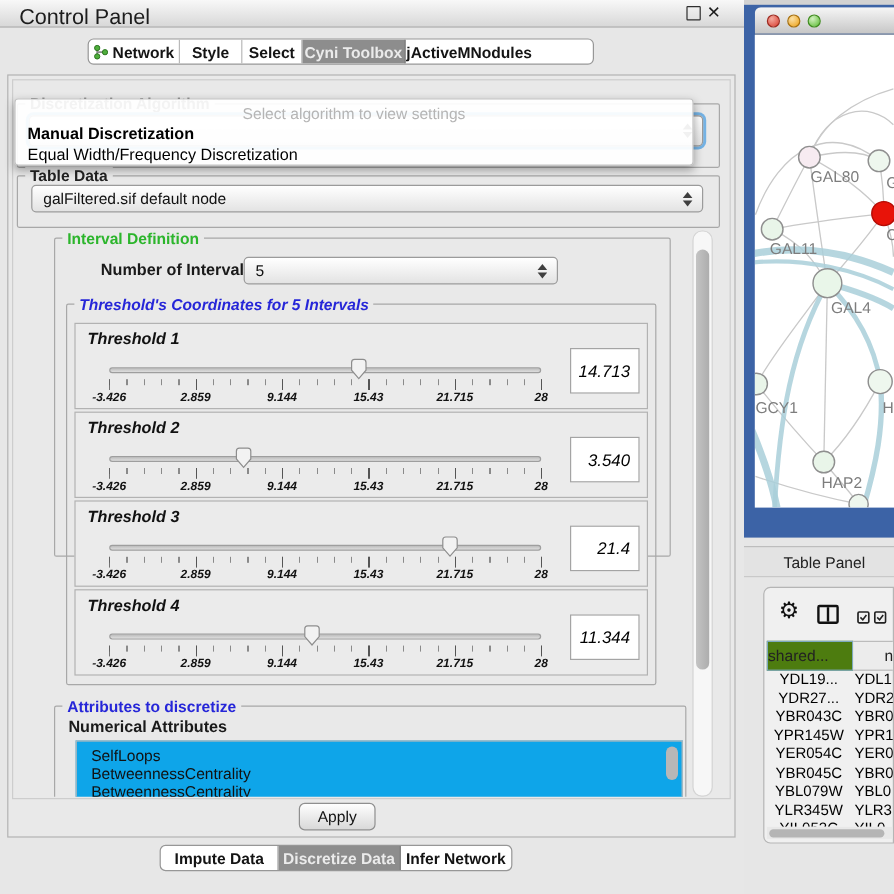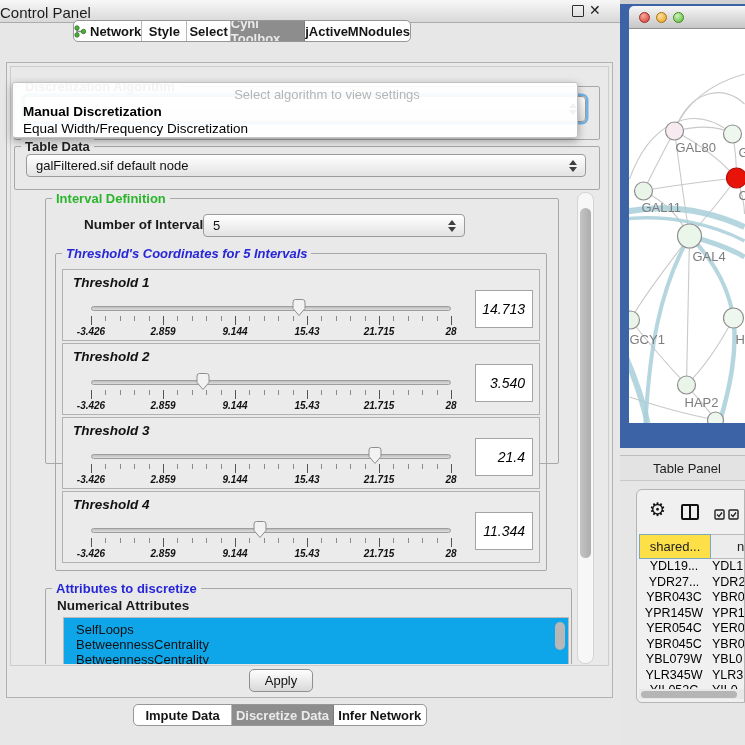--- a/index.html
+++ b/index.html
@@ -3,21 +3,21 @@
 <meta charset="utf-8">
 <style>
   html,body{margin:0;padding:0;}
   body{font-family:"Liberation Sans","DejaVu Sans",sans-serif;}
   #app{position:relative;width:745px;height:745px;background:#e7e7e7;overflow:hidden;
        font-size:13px;color:#1a1a1a;}
   .abs{position:absolute;}
   
   .titlebar{left:0;top:0;width:620px;height:22px;
     background:linear-gradient(#f8f8f8,#d8d8d8);border-bottom:1px solid #ababab;}
-  .titlebar .title{position:absolute;left:0;top:4px;font-size:15px;color:#1c1c1c;}
+  .titlebar .title{position:absolute;left:16px;top:4px;font-size:18px;color:#1c1c1c;}
   .float-icon{position:absolute;left:572px;top:5px;width:10px;height:10px;
     border:1.7px solid #2e2e2e;border-radius:1px;}
   .close-icon{position:absolute;left:589px;top:2px;font-size:14px;font-weight:bold;color:#1b1b1b;}
   
   .seg-group{display:flex;background:#fff;border:1px solid #979797;border-radius:5px;
     overflow:hidden;height:22px;box-sizing:border-box;}
   .seg{display:flex;align-items:center;justify-content:center;gap:4px;font-size:13px;
     font-weight:600;color:#141414;border-right:1px solid #b9b9b9;box-sizing:border-box;height:100%;}
   .seg:last-child{border-right:none;}
   .seg.selected{background:#8d8d8d;color:#ebebeb;border-right-color:#7d7d7d;}
@@ -38,21 +38,21 @@
     display:flex;flex-direction:column;gap:2px;}
   .spinner .up{width:0;height:0;border-left:4px solid transparent;border-right:4px solid transparent;
     border-bottom:5px solid #3f3f3f;}
   .spinner .dn{width:0;height:0;border-left:4px solid transparent;border-right:4px solid transparent;
     border-top:5px solid #3f3f3f;}
   
   .popup{left:12px;top:82px;width:566px;height:56px;background:rgba(255,255,255,0.93);
     border:1px solid #c2c2c2;border-radius:3px;box-shadow:0 3px 8px rgba(0,0,0,0.35);
     z-index:40;box-sizing:border-box;}
   .popup .hint{position:absolute;left:0;top:4px;width:100%;text-align:center;
-    color:#b5b5b5;font-size:13px;padding-left:32px;}
+    color:#b5b5b5;font-size:13px;}
   .popup .opt1{position:absolute;left:10px;top:21px;font-weight:bold;color:#000;font-size:13.5px;}
   .popup .opt2{position:absolute;left:10px;top:38px;color:#000;font-size:13.5px;}
   
   .scrollpane{left:14px;top:190px;width:562px;height:474px;overflow:hidden;}
   .vscroll{left:577px;top:192px;width:17px;height:472px;background:#f7f7f7;
     border:1px solid #d4d4d4;box-sizing:border-box;border-radius:8px;}
   .vscroll .thumb{position:absolute;left:2px;top:15px;width:11px;height:350px;
     border-radius:6px;background:linear-gradient(to right,#c4c4c4,#adadad);}
   
   .tp{position:absolute;left:6px;width:478px;height:72px;background:#ebebeb;
@@ -95,22 +95,22 @@
     border-top:1px solid #bdbdbd;border-bottom:1px solid #c9c9c9;box-sizing:border-box;}
   .tp-title span{position:absolute;left:33px;top:5px;font-size:13px;color:#222;}
   .tp-box{left:636px;top:489px;width:109px;height:214px;background:#f0f0f0;
     border:1px solid #b5b5b5;border-radius:6px 0 0 6px;box-sizing:border-box;overflow:hidden;}
   .gear{position:absolute;left:12px;top:10px;font-size:19px;color:#111;line-height:19px;}
   .split-icon{position:absolute;left:44px;top:14px;width:18px;height:16px;
     border:2px solid #111;box-sizing:border-box;border-radius:2px;}
   .split-icon div{position:absolute;left:6px;top:0;width:2px;height:12px;background:#111;}
   .cb{position:absolute;top:19px;width:11px;height:11px;}
   .thead{position:absolute;left:2px;top:44px;height:25px;display:flex;}
-  .th1{width:72px;background:#fde047;border:1px solid #7ea9bd;box-sizing:border-box;
-    text-align:center;line-height:23px;font-size:13px;color:#222;}
+  .th1{width:72px;background:#4d7c0f;border:1px solid #7ea9bd;box-sizing:border-box;
+    line-height:23px;font-size:13px;color:#222;}
   .th2{width:40px;background:#ececec;border:1px solid #bbb;border-left:none;box-sizing:border-box;
     line-height:23px;font-size:13px;color:#222;padding-left:26px;}
   .trows{position:absolute;left:2px;top:69px;width:107px;height:130px;overflow:hidden;}
   .trow{display:flex;height:15.5px;font-size:12.5px;color:#000;}
   .tc1{width:72px;text-align:center;overflow:hidden;white-space:nowrap;}
   .tc2{width:35px;padding-left:3px;overflow:hidden;white-space:nowrap;}
   .hscroll{position:absolute;left:2px;top:199px;width:105px;height:10px;background:#e8e8e8;}
   .hscroll div{position:absolute;left:2px;top:1.5px;width:96px;height:7px;border-radius:4px;background:#b5b5b5;}
   svg text{font-family:"Liberation Sans","DejaVu Sans",sans-serif;}
 </style>
@@ -118,21 +118,21 @@
 <body>
 
 <div id="app">
 
   <div class="abs titlebar">
     <span class="title">Control Panel</span>
     <div class="float-icon"></div>
     <div class="close-icon">✕</div>
   </div>
 
-  <div class="abs seg-group" style="left:73px;top:20px;width:338px;">
+  <div class="abs seg-group" style="left:73px;top:32px;width:422px;">
     <div class="seg" style="width:76px;">
       <svg width="12" height="13" viewBox="0 0 12 13">
         <line x1="3" y1="3" x2="3" y2="10" stroke="#8a8a8a" stroke-width="1.5"></line>
         <line x1="3" y1="6.5" x2="9" y2="6.5" stroke="#8a8a8a" stroke-width="1.5"></line>
         <circle cx="3" cy="3" r="2.2" fill="#4fae3c" stroke="#2c7420" stroke-width="0.8"></circle>
         <circle cx="3" cy="10" r="2.2" fill="#4fae3c" stroke="#2c7420" stroke-width="0.8"></circle>
         <circle cx="9.5" cy="6.5" r="2.2" fill="#4fae3c" stroke="#2c7420" stroke-width="0.8"></circle>
       </svg>
       <span>Network</span>
     </div>

